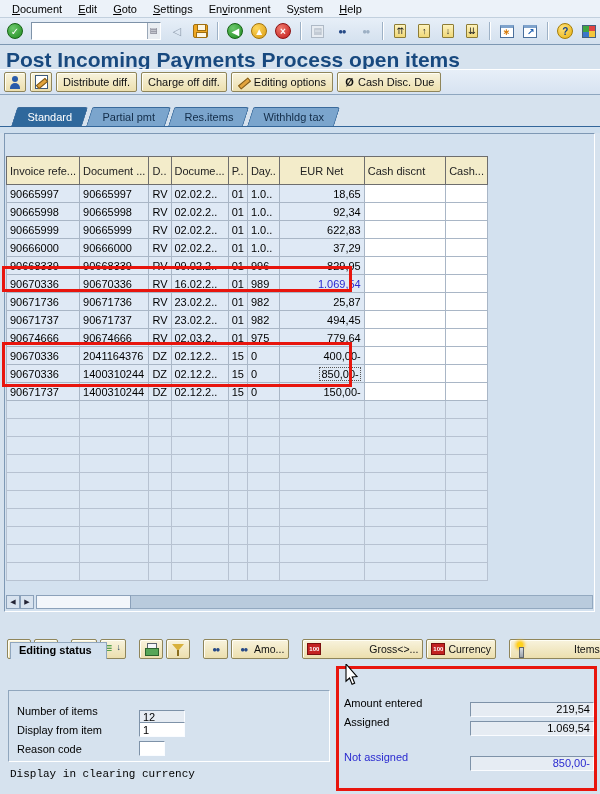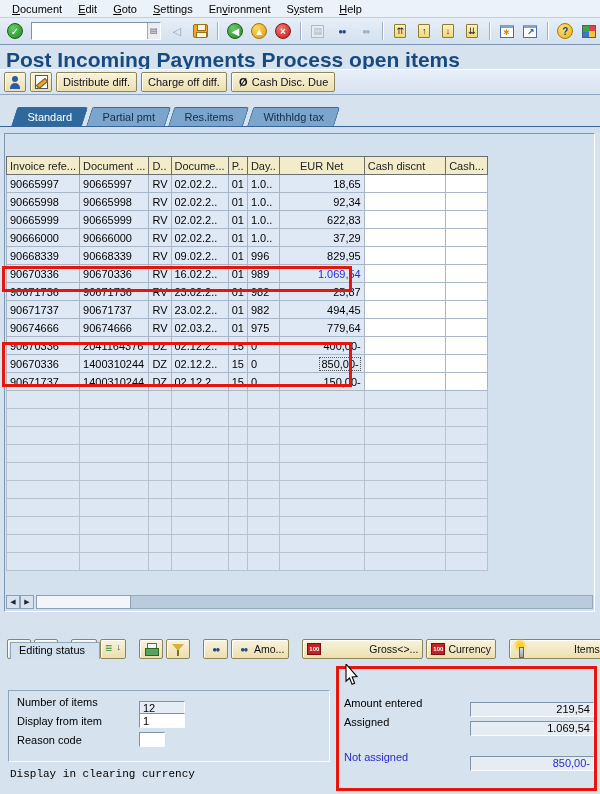--- a/index.html
+++ b/index.html
@@ -80,21 +80,21 @@
   .tab.active .tlab{color:#fff;}
   .tabs-base{position:absolute;top:126px;left:0;width:600px;height:7px;background:#cfdfee;border-top:1px solid #33669a;}
 
   
   .table-wrap{position:absolute;left:4px;top:133px;width:591px;height:479px;background:#d3e1ef;
               border:1px solid #7e98b4;border-right-color:#fff;border-bottom-color:#fff;}
   .grp-header{position:absolute;top:0;left:0;right:0;height:18px;background:#84acd6;
               border-bottom:1px solid #6590bd;padding-left:26px;line-height:18px;}
   .tbl-area{position:absolute;top:22px;left:1px;width:482px;height:437px;overflow:hidden;}
   #tbl{border-collapse:collapse;table-layout:fixed;font-size:11px;}
-  #tbl th{background:#f3ecca;border:1px solid #6e6e6e;height:18px;font-weight:normal;text-align:left;
+  #tbl th{background:#f3ecca;border:1px solid #6e6e6e;height:28px;font-weight:normal;text-align:left;
           padding:0 3px;overflow:hidden;white-space:nowrap;color:#222;}
   #tbl th.center{text-align:center;}
   #tbl td{height:18px;border:1px solid #a9b6c6;padding:0 3px;overflow:hidden;white-space:nowrap;background:#dfe9f5;}
   #tbl td.num{text-align:right;}
   #tbl td.w{background:#fff;}
   #tbl td.e{background:#dce7f3;border-color:#b7c2d1;}
   #tbl td.blue{color:#2a2ad0;}
   .focus{display:inline-block;border:1px dotted #555;padding:0 1px;}
 
   .hscroll{position:absolute;left:1px;right:1px;bottom:2px;height:14px;display:flex;align-items:stretch;}
@@ -128,23 +128,23 @@
   .match-lit-icon,.match-out-icon{width:12px;height:15px;}
   .match-lit-icon::after,.match-out-icon::after{content:"";position:absolute;left:5px;top:5px;width:3px;height:9px;
       background:linear-gradient(#d9dde2,#9aa1a8);border:1px solid #60666d;}
   .match-lit-icon::before{content:"";position:absolute;left:3px;top:0;width:6px;height:6px;border-radius:50%;
       background:#ffd21c;box-shadow:0 0 3px 2px rgba(255,200,30,.85);}
   .match-out-icon::before{content:"";position:absolute;left:3px;top:0;width:6px;height:6px;border-radius:50%;
       background:#b9c0c8;border:1px solid #7a828c;}
 
   
   .status-tab{position:absolute;left:10px;top:642px;height:17px;padding:1px 14px 0 8px;background:#d3e1ef;
-              border:1px solid #90a6bd;border-bottom:none;}
+              border:1px solid #90a6bd;border-bottom:none;font-weight:bold;}
   .status-group{position:absolute;left:8px;top:690px;width:322px;height:72px;
-                border:1px solid;border-color:#90a6bd #fff #fff #90a6bd;background:#d6e2ee;padding-top:1px;}
+                border:1px solid;border-color:#90a6bd #fff #fff #90a6bd;background:#d6e2ee;padding-top:10px;}
   .frow{display:flex;align-items:center;height:19px;margin-left:8px;}
   .flabel{width:122px;}
   .fin{height:15px;border:1px solid;border-color:#7e92a8 #fafcff #fafcff #7e92a8;font-size:11px;
        padding:0 3px;width:46px;background:#fff;font-family:inherit;}
   .fin.ro{background:#e6ecf3;margin-top:13px;}
   .fin.sm{width:26px;}
   .clearing-note{position:absolute;left:10px;top:768px;font-family:Liberation Mono, monospace;}
 
   .summary-fields{position:absolute;left:344px;top:693px;width:250px;}
   .srow{display:flex;align-items:center;height:19px;}
@@ -245,20 +245,24 @@
         <span class="ic person-icon"></span>
       </span>
       <span class="ybtn sq">
         <span class="ic edit-paper-icon"></span>
       </span>
       <span class="ybtn">
         <span class="blabel">Distribute diff.</span>
       </span>
       <span class="ybtn">
         <span class="blabel">Charge off diff.</span>
+      </span>
+      <span class="ybtn">
+        <span class="ic pencil-icon"></span>
+        <span class="blabel">Editing options</span>
       </span>
       <span class="ybtn">
         <span class="ic slashed-o-icon">Ø</span>
         <span class="blabel">Cash Disc. Due</span>
       </span>
     </div>
 
   <div class="tab-strip">
       <span class="tab active"><span class="tlab">Standard</span></span>
       <span class="tab"><span class="tlab">Partial pmt</span></span>

